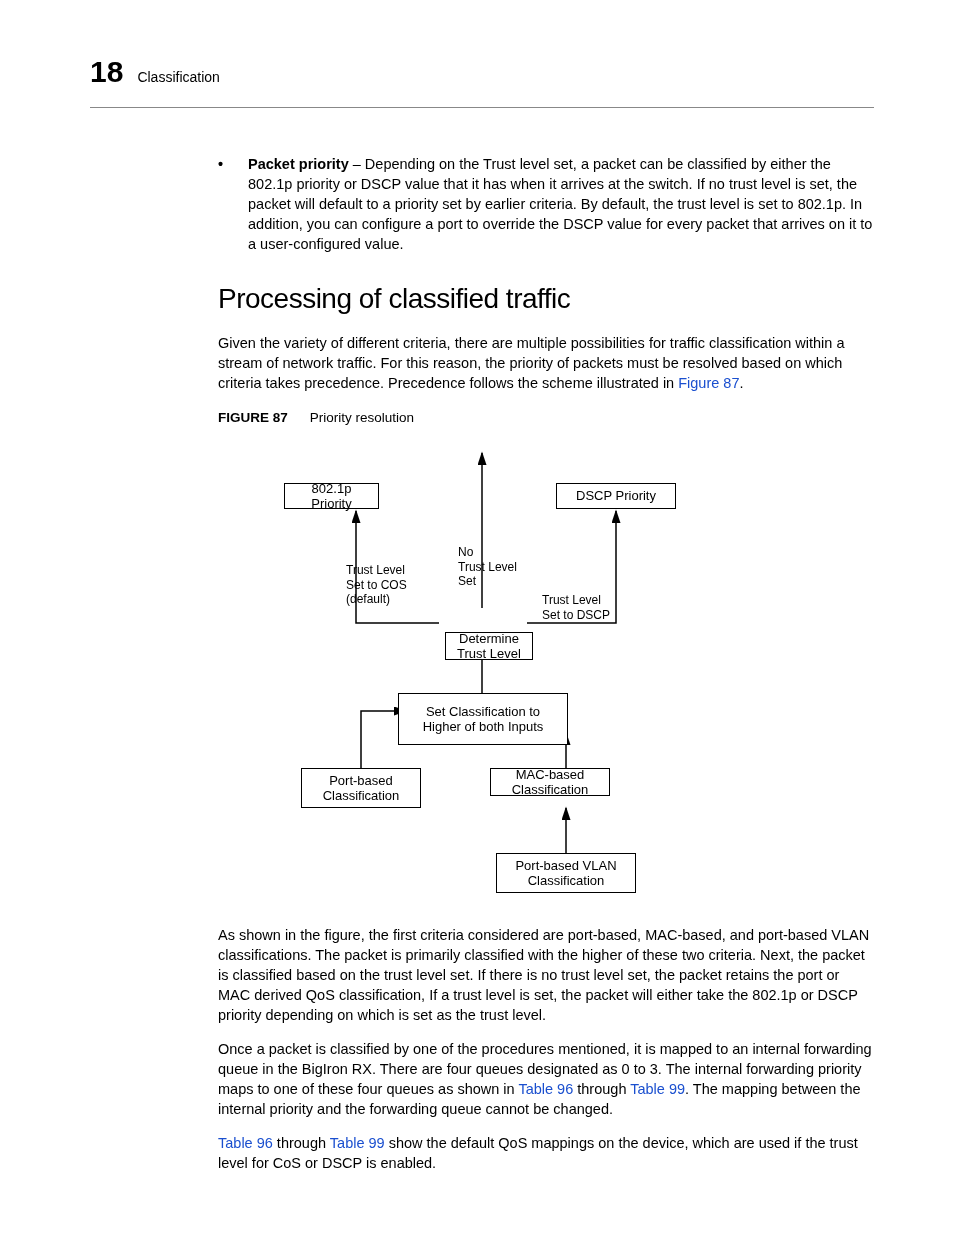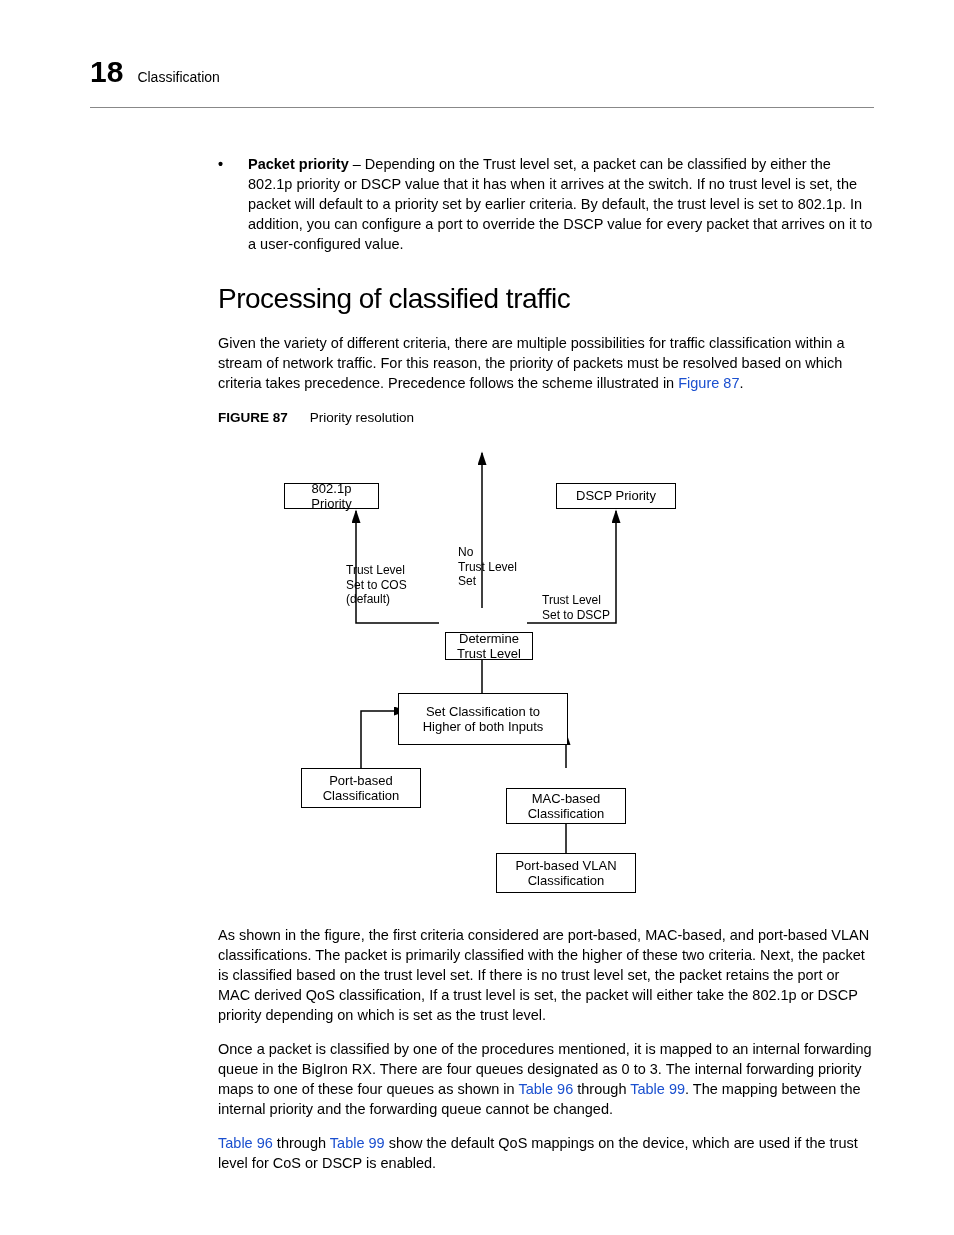--- a/index.html
+++ b/index.html
@@ -149,21 +149,21 @@
       <div class="box" style="left:310px; top:50px; width:120px; height:26px;">DSCP Priority</div>
 
       <div class="box" style="left:199px; top:175px; width:88px; height:28px; white-space:pre-line;margin-top:24px;">Determine
 Trust Level</div>
 
       <div class="box" style="left:152px; top:260px; width:170px; height:52px; white-space:pre-line;">Set Classification to
 Higher of both Inputs</div>
 
       <div class="box" style="left:55px; top:335px; width:120px; height:40px; white-space:pre-line;">Port-based
 Classification</div>
-      <div class="box" style="left:260px; top:335px; width:120px; height:36px; white-space:pre-line;margin-top:20px;">MAC-based
+      <div class="box" style="left:244px; top:335px; width:120px; height:28px; white-space:pre-line;">MAC-based
 Classification</div>
       <div class="box" style="left:250px; top:420px; width:140px; height:40px; white-space:pre-line;">Port-based VLAN
 Classification</div>
 
       <div class="lbl" style="left:100px; top:130px; white-space:pre-line;">Trust Level
 Set to COS
 (default)</div>
       <div class="lbl" style="left:212px; top:112px; white-space:pre-line;">No
 Trust Level
 Set</div>

